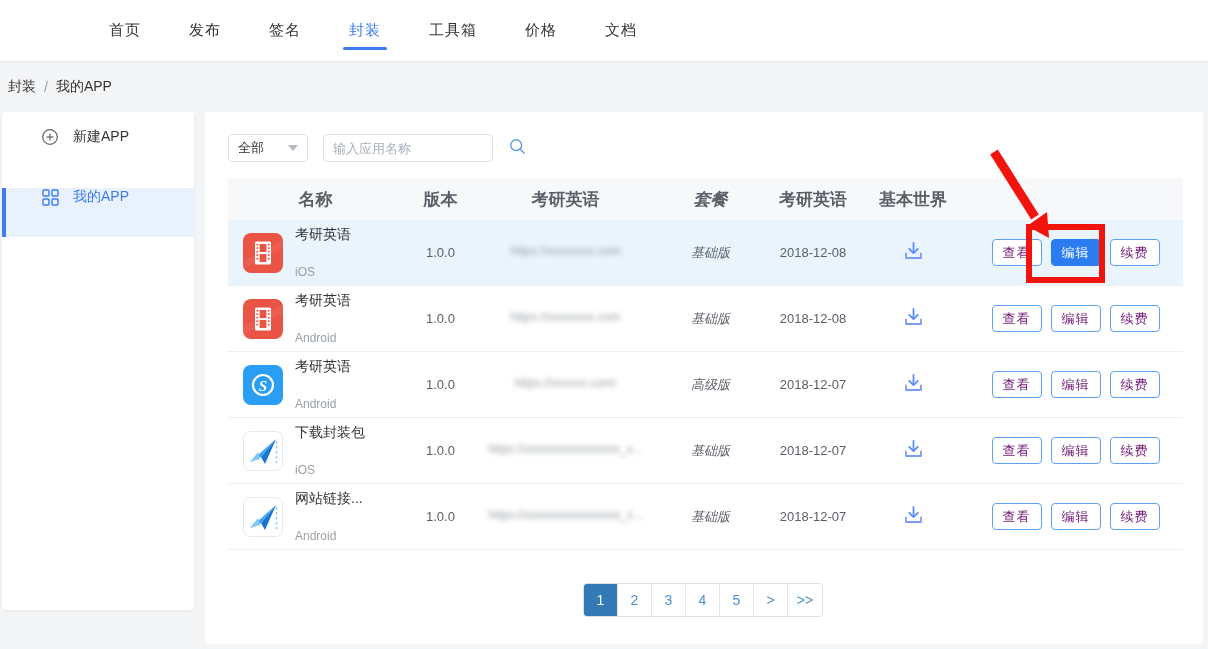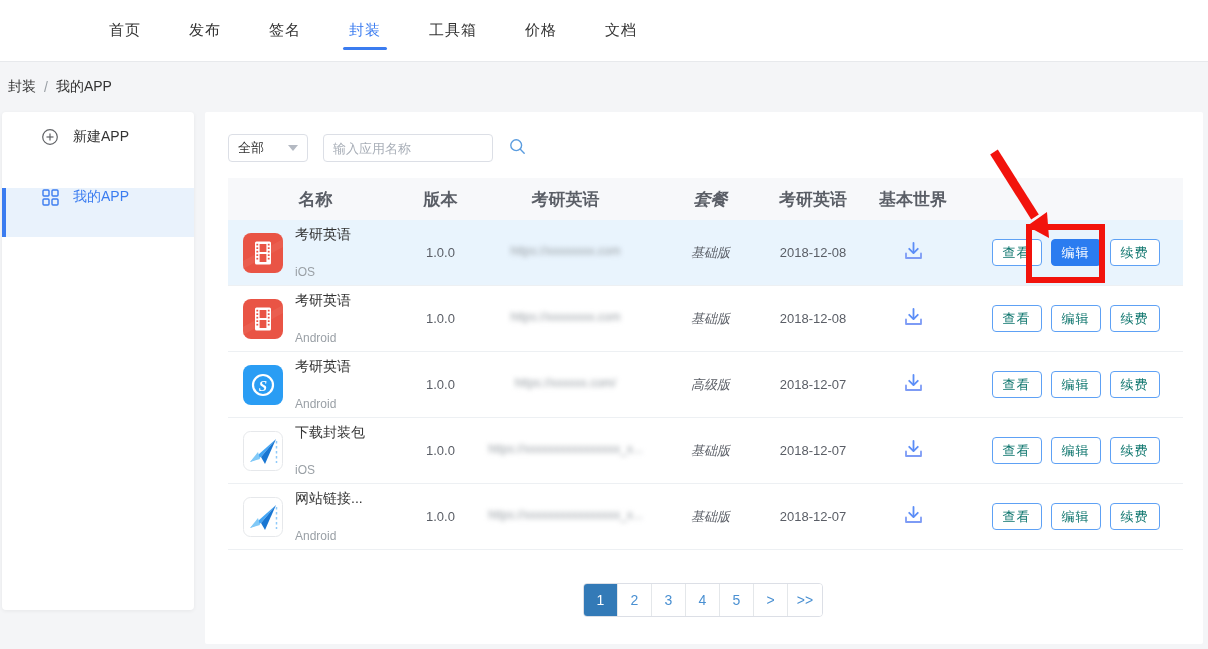--- a/index.html
+++ b/index.html
@@ -45,21 +45,21 @@
   .cell { text-align:center; color:#5a5e66; }
   .cell.name-cell { display:flex; align-items:center; text-align:left; padding-left:15px; }
   .app-icon { width:40px; height:40px; flex:0 0 40px; }
   .app-icon svg { display:block; }
   .name-txt { margin-left:12px; overflow:hidden; }
   .app-name { font-size:14px; color:#333; white-space:nowrap; }
   .app-platform { font-size:12px; color:#9aa0a6; margin-top:21px; }
   .link-txt { color:#9aa0a6; filter:blur(2.5px); font-size:12px; white-space:nowrap; overflow:hidden; text-overflow:ellipsis; display:inline-block; max-width:165px; }
   .dl-btn { display:inline-flex; cursor:pointer; }
   .actions { display:flex; justify-content:center; gap:9px; }
-  .a-btn { min-width:46px; height:27px; border:1px solid #5ea1f5; border-radius:4px; background:#fff; color:#0f766e; font-size:13px; font-family:inherit; cursor:pointer; padding:0 10px; letter-spacing:1px; }
+  .a-btn { min-width:46px; height:27px; border:1px solid #5ea1f5; border-radius:4px; background:#fff; color:#701a75; font-size:13px; font-family:inherit; cursor:pointer; padding:0 10px; letter-spacing:1px; }
   .a-btn.solid { background:#2b7cf0; border-color:#2b7cf0; color:#fff; }
 
   
   .pagination { position:absolute; left:378px; top:471px; display:flex; border:1px solid #dcdfe6; border-radius:4px; overflow:hidden; background:#fff; }
   .pg-cell { width:34px; height:32px; display:flex; align-items:center; justify-content:center; font-size:14px; color:#4a90d2; border-right:1px solid #e4e7ea; cursor:pointer; background:#fff; }
   .pg-cell:last-child { border-right:none; }
   .pg-cell.active { background:#337ab7; color:#fff; }
 
   
   .overlay { position:absolute; left:0; top:0; width:1208px; height:649px; pointer-events:none; z-index:5; }

